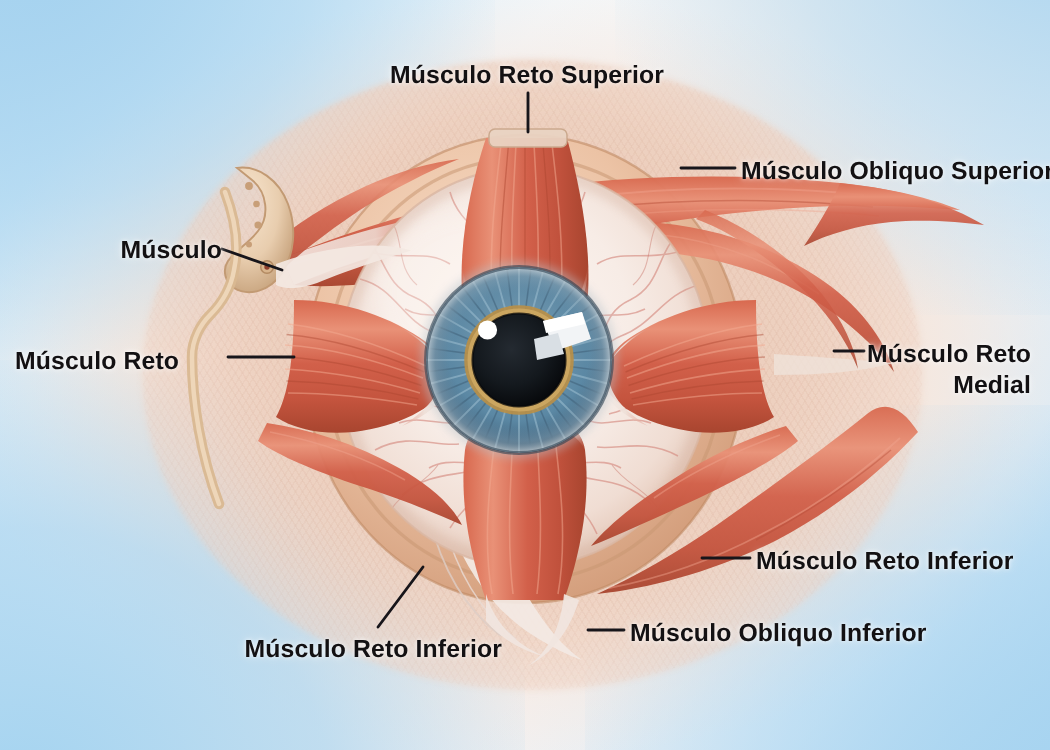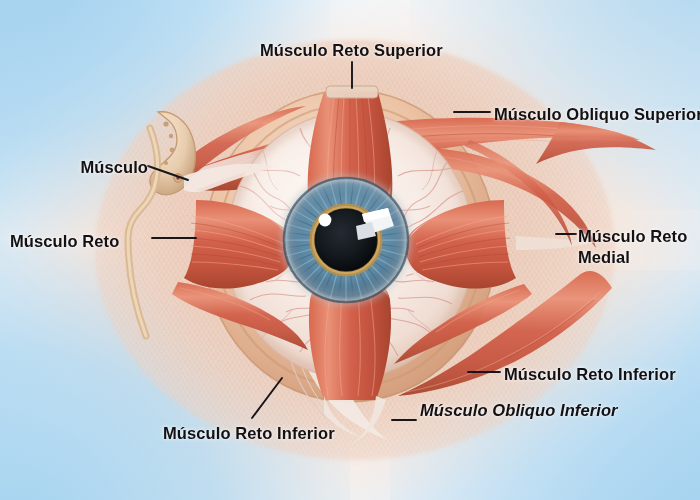--- a/index.html
+++ b/index.html
@@ -65,20 +65,21 @@
   
   .label {
     position: absolute;
     color: #131113;
     font-size: 16.5px;
     font-weight: bold;
     line-height: 1.28;
     letter-spacing: .1px;
     white-space: nowrap;
     text-shadow: 0 0 3px rgba(255,255,255,0.75), 0 0 7px rgba(255,255,255,0.55);
+    text-align: right;
   }
   .label.center { text-align: right; }
 </style>
 </head>
 <body>
 
 <div id="stage">
 
   <div class="bg-base"></div>
   <div class="bg-corner-tl"></div>
@@ -486,21 +487,21 @@
 
   <div class="label" style="left:578px; top:226px;">
     <div>Músculo Reto</div>
     <div>Medial</div>
   </div>
 
   <div class="label" style="left:504px; top:364px;">
     <div>Músculo Reto Inferior</div>
   </div>
 
-  <div class="label" style="left:420px; top:400px;font-style:italic;">
+  <div class="label" style="left:420px; top:412px;">
     <div>Músculo Obliquo Inferior</div>
   </div>
 
   <div class="label" style="left:163px; top:423px;">
     <div>Músculo Reto Inferior</div>
   </div>
 
 </div>
 
 </body></html>

